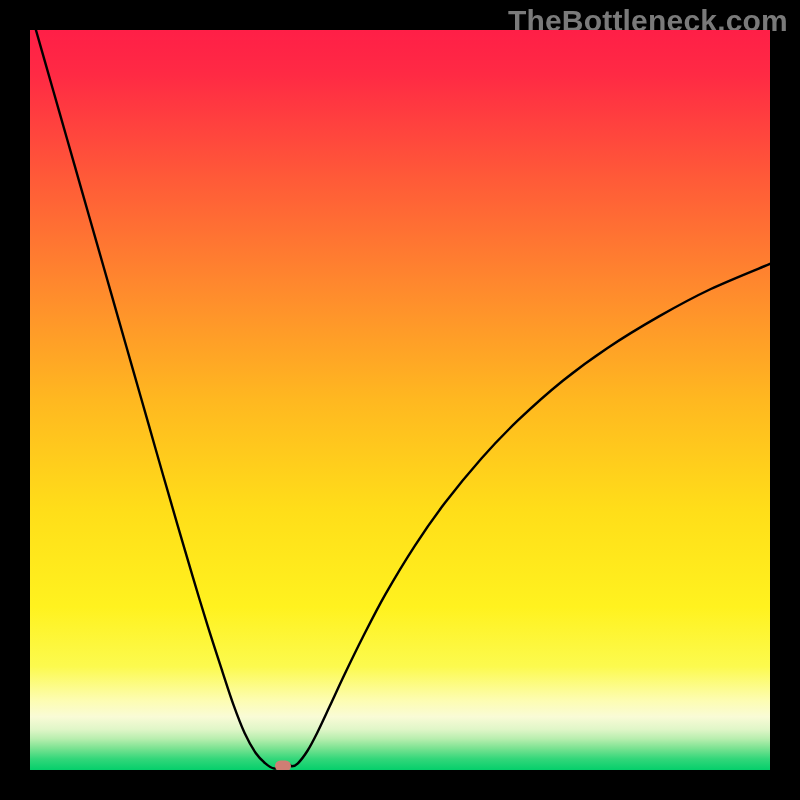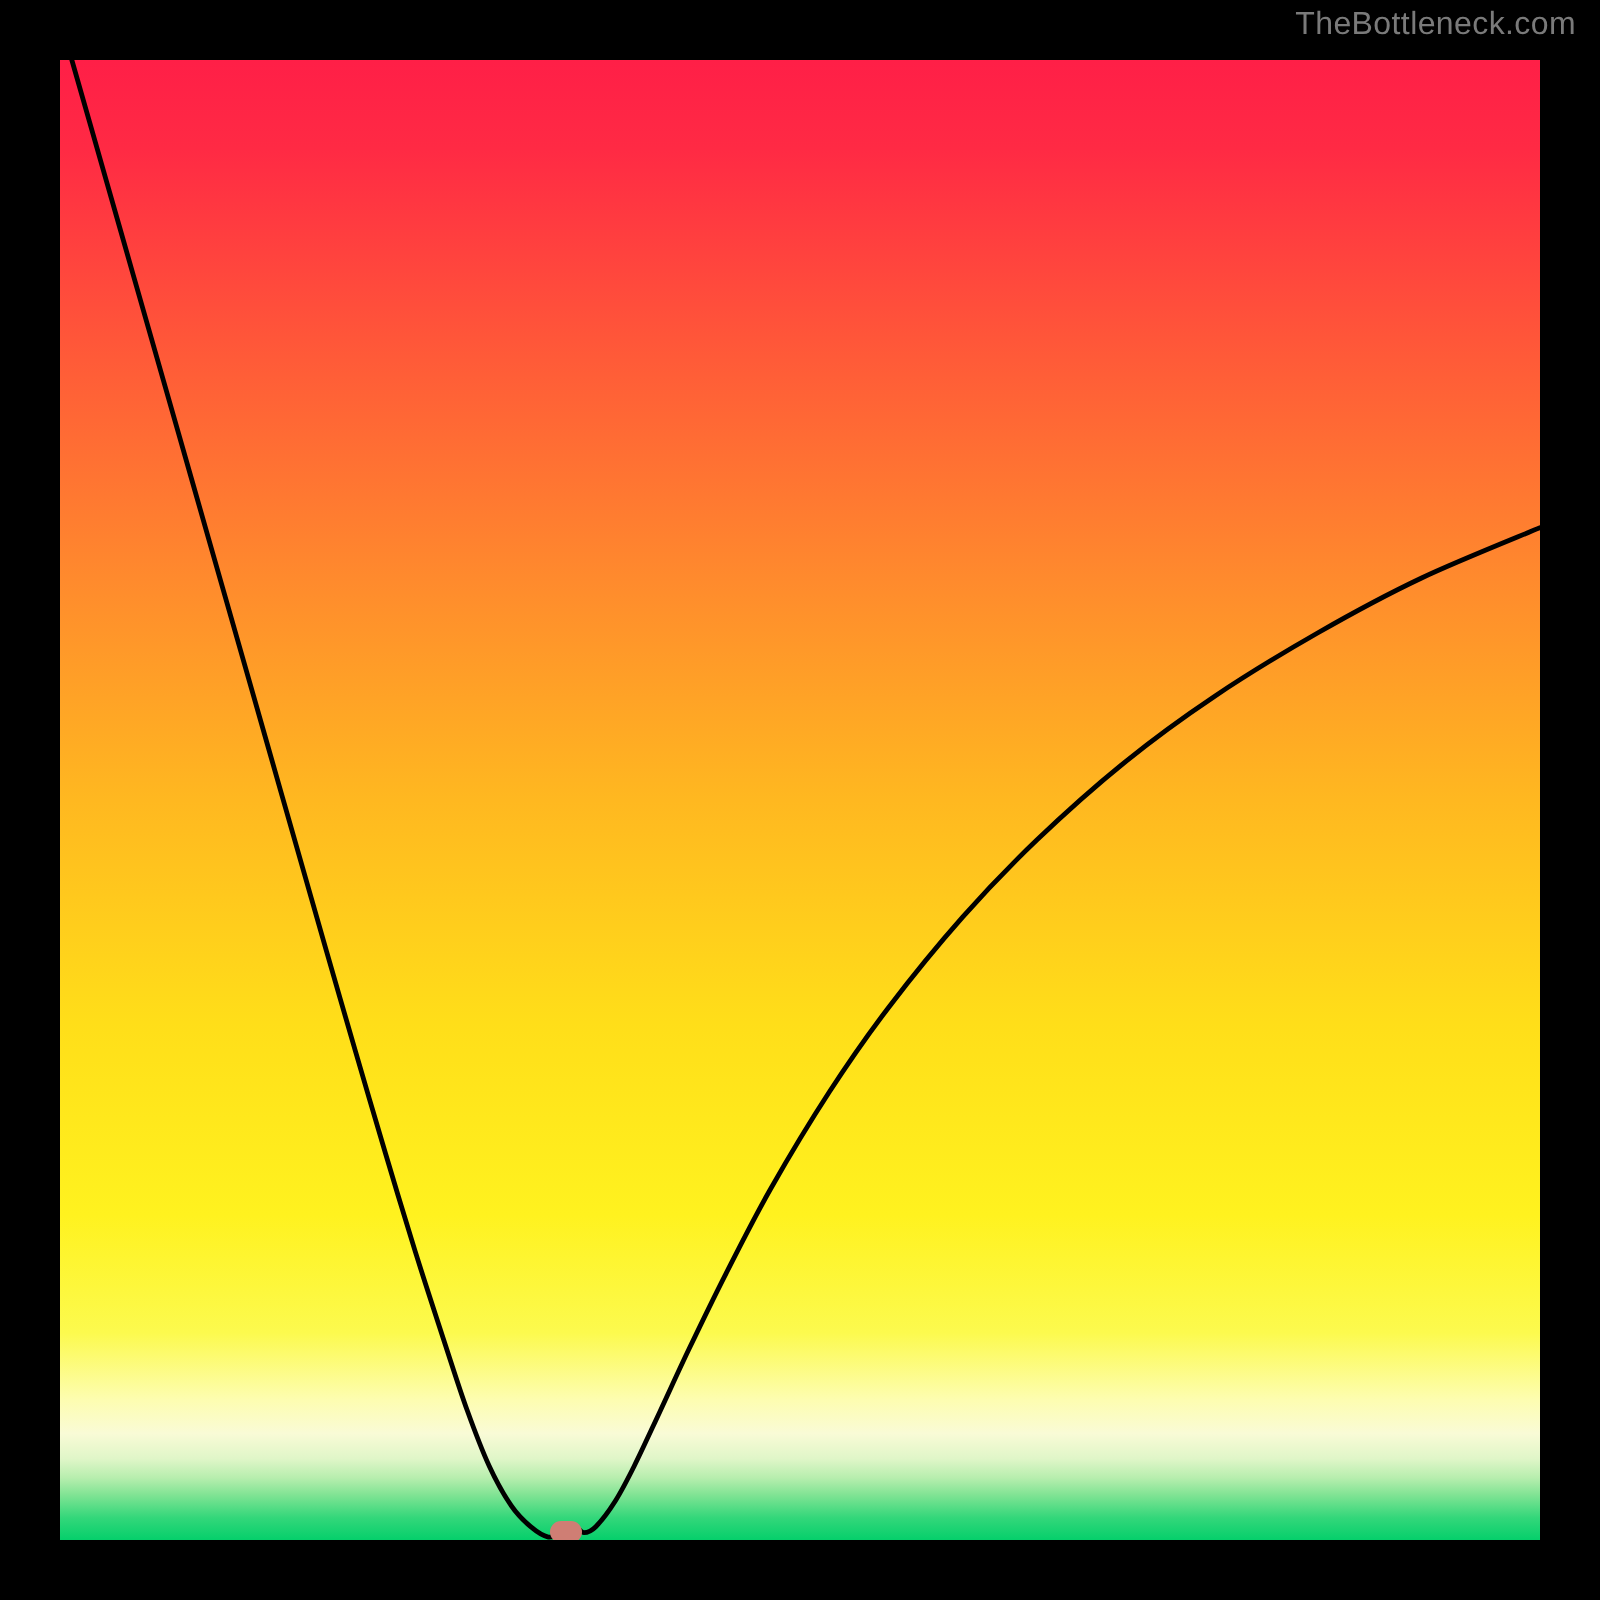--- a/index.html
+++ b/index.html
@@ -44,22 +44,22 @@
     width: 16px;
     height: 11px;
     border-radius: 6px;
     transform: translate(-50%, -50%);
   }
   .watermark {
     position: absolute;
     top: 4px;
     right: 12px;
     color: #7a7a7a;
-    font-size: 16px;
-    font-weight: 400;
+    font-size: 30px;
+    font-weight: 700;
     letter-spacing: 0.2px;
   }
 </style>
 </head>
 <body>
 
 <div class="frame">
   <div class="watermark">TheBottleneck.com</div>
   <div class="plot">
     <svg class="gradient" viewBox="0 0 100 100" preserveAspectRatio="none">

